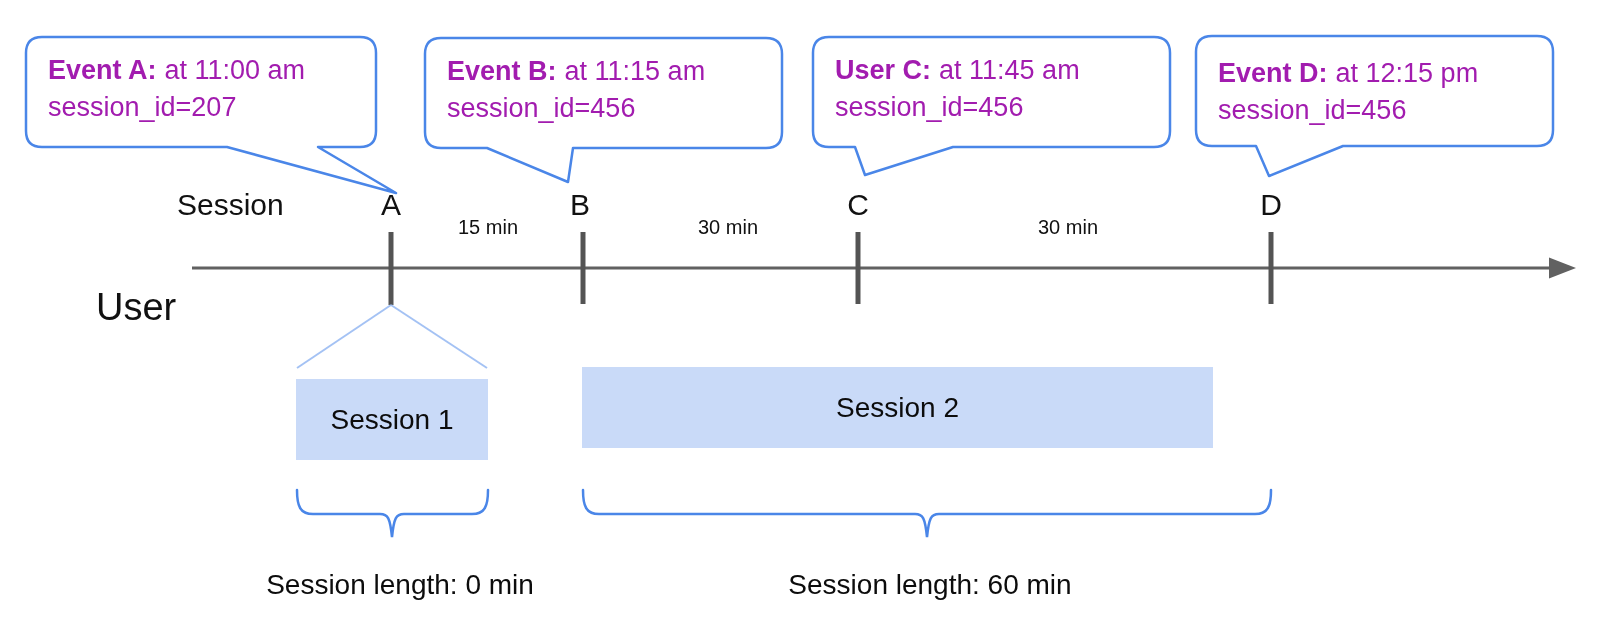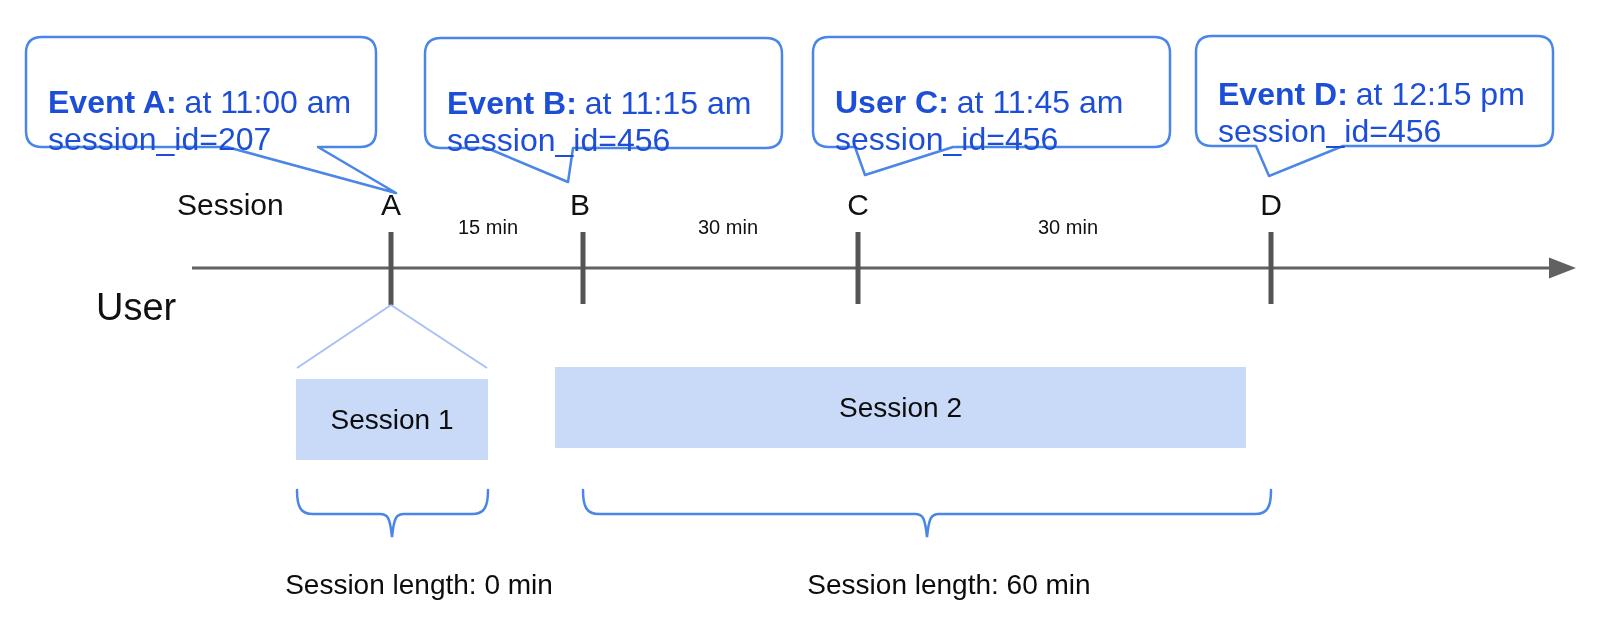--- a/index.html
+++ b/index.html
@@ -3,34 +3,34 @@
 <meta charset="utf-8">
 <style>
   html,body { margin:0; padding:0; background:#ffffff; }
   .canvas {
     position:relative; width:1614px; height:642px; background:#ffffff;
     font-family:"Liberation Sans", sans-serif; color:#111; overflow:hidden;
   }
   svg.art { position:absolute; left:0; top:0; z-index:1; }
   .txt { position:absolute; z-index:2; white-space:nowrap; }
 
-  .bubble-text { font-size:32px; line-height:37px; color:#1d4ed8;margin-top:32px; }
+  .bubble-text { font-size:27px; line-height:37px; color:#a21caf; }
   .bubble-text .bt { font-weight:bold; margin-right:8px; }
 
   .events-label { left:177px; top:188px; font-size:30px; }
   .user-label   { left:96px;  top:250px; font-size:38px;margin-top:36px; }
 
   .evt-letter { top:188px; font-size:30px; transform:translateX(-50%); }
   .interval   { top:216px; font-size:20px; transform:translateX(-50%); }
 
   .session-bar {
     position:absolute; z-index:2; top:367px; height:81px; background:#c9daf8;
     display:flex; align-items:center; justify-content:center; font-size:28px; color:#0c0c0c;
   }
-  .sess-len { top:569px; font-size:28px; transform:translateX(-50%); color:#0c0c0c;margin-left:19px; }
+  .sess-len { top:569px; font-size:28px; transform:translateX(-50%); color:#0c0c0c; }
 </style>
 </head>
 <body>
 
 <div class="canvas">
 
   <svg class="art" width="1614" height="642" viewBox="0 0 1614 642">
 
     <path d="M 42 37 H 360 Q 376 37 376 53 V 131 Q 376 147 360 147 H 318 L 396 193 L 227 147 H 42 Q 26 147 26 131 V 53 Q 26 37 42 37 Z" fill="#ffffff" stroke="#4a86e8" stroke-width="2.5" stroke-linejoin="round"></path>
     <path d="M 441 38 H 766 Q 782 38 782 54 V 132 Q 782 148 766 148 H 573 L 568 182 L 487 148 H 441 Q 425 148 425 132 V 54 Q 425 38 441 38 Z" fill="#ffffff" stroke="#4a86e8" stroke-width="2.5" stroke-linejoin="round"></path>
@@ -57,40 +57,40 @@
     <div>session_id=207</div>
   </div>
   <div class="txt bubble-text" style="left:447px; top:53px;">
     <div><span class="bt">Event B:</span><span>at 11:15 am</span></div>
     <div>session_id=456</div>
   </div>
   <div class="txt bubble-text" style="left:835px; top:52px;">
     <div><span class="bt">User C:</span><span>at 11:45 am</span></div>
     <div>session_id=456</div>
   </div>
-  <div class="txt bubble-text" style="left:1218px; top:44px;">
+  <div class="txt bubble-text" style="left:1218px; top:55px;">
     <div><span class="bt">Event D:</span><span>at 12:15 pm</span></div>
     <div>session_id=456</div>
   </div>
 
   <div class="txt events-label">Session</div>
   <div class="txt user-label">User</div>
 
   <div class="txt evt-letter" style="left:391px;">A</div>
   <div class="txt evt-letter" style="left:580px;">B</div>
   <div class="txt evt-letter" style="left:858px;">C</div>
   <div class="txt evt-letter" style="left:1271px;">D</div>
 
   <div class="txt interval" style="left:488px;">15 min</div>
   <div class="txt interval" style="left:728px;">30 min</div>
   <div class="txt interval" style="left:1068px;">30 min</div>
 
   <div class="session-bar" style="left:296px; width:192px;margin-top:12px;">
     <span>Session 1</span>
   </div>
-  <div class="session-bar" style="left:555px; width:691px;">
+  <div class="session-bar" style="left:582px; width:631px;">
     <span>Session 2</span>
   </div>
 
   <div class="txt sess-len" style="left:400px;">Session length: 0 min</div>
   <div class="txt sess-len" style="left:930px;">Session length: 60 min</div>
 
 </div>
 
 </body></html>

